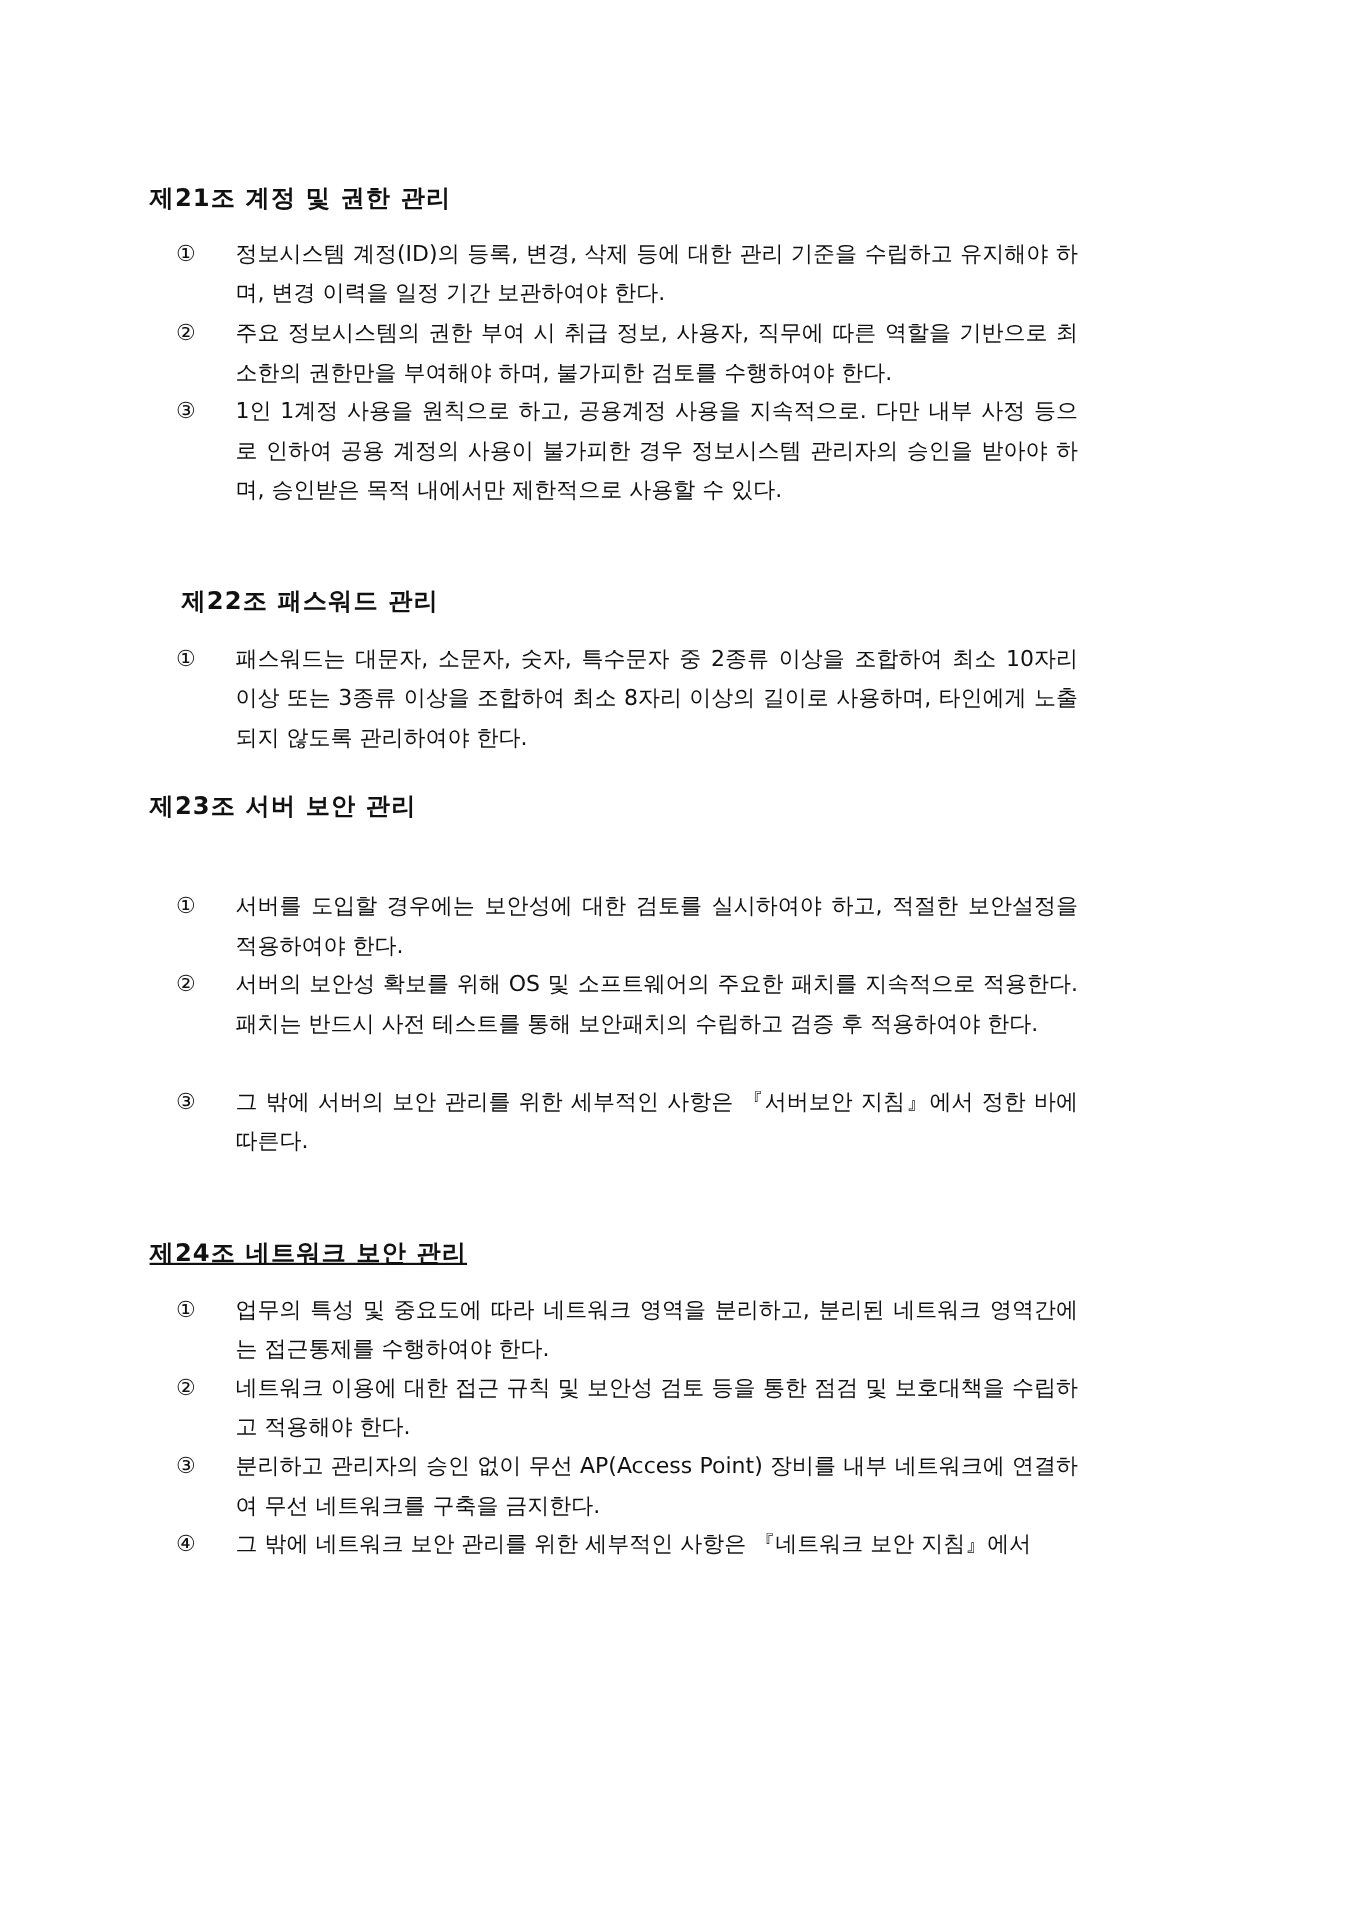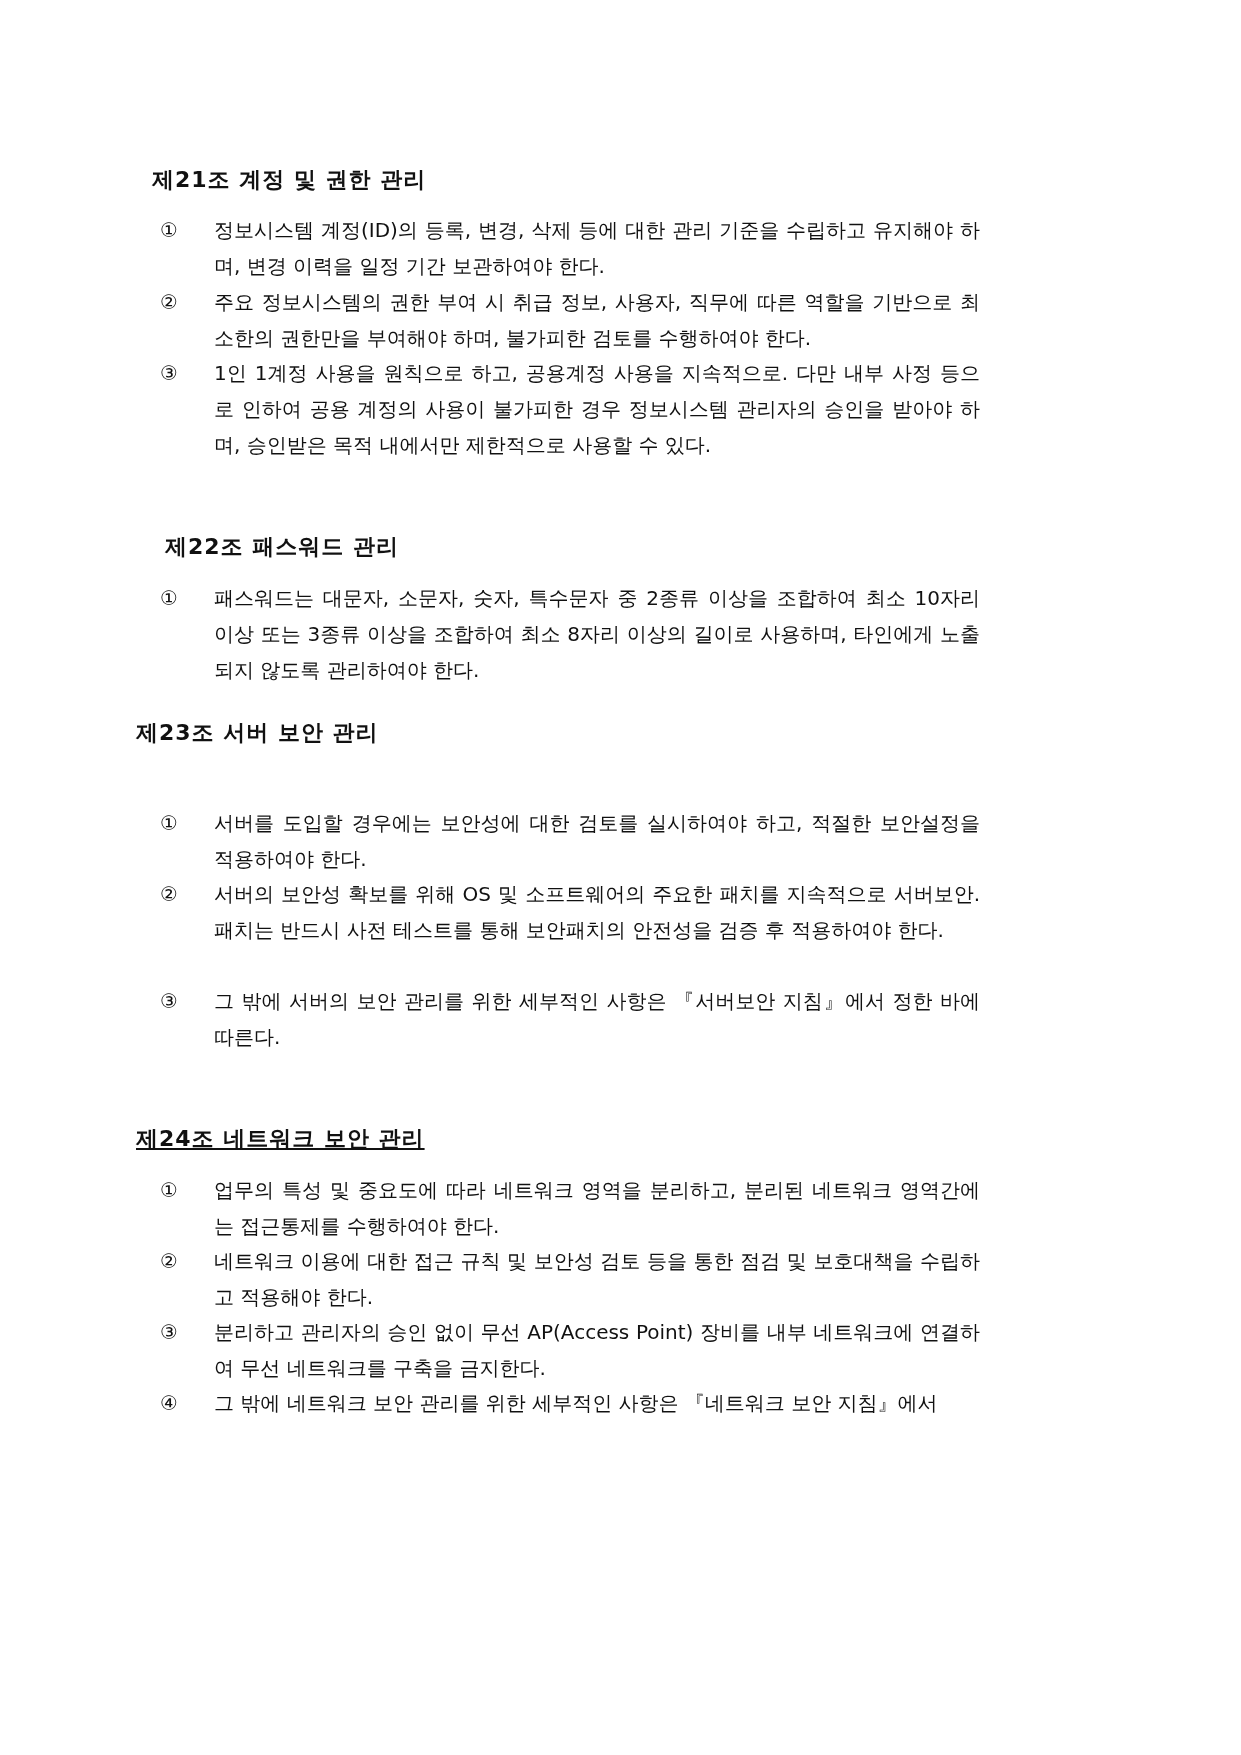--- a/index.html
+++ b/index.html
@@ -9,21 +9,21 @@
   .heading { position: absolute; left: 136px; font-size: 22px; font-weight: bold; letter-spacing: 1px; color: #111; }
   .item { position: absolute; left: 160px; width: 820px; font-size: 20px; line-height: 36px; }
   .num { position: absolute; left: 0; top: 0; width: 30px; }
   .text { margin-left: 54px; text-align: justify; text-align-last: left; }
 </style>
 </head>
 <body>
 
 <div class="page">
 
-  <div class="heading" style="top:165px;margin-left:16px;">제21조 계정 및 권한 관리</div>
+  <div class="heading" style="top:165px;">제21조 계정 및 권한 관리</div>
   <div class="item" style="top:212px;">
     <span class="num">①</span>
     <div class="text">정보시스템 계정(ID)의 등록, 변경, 삭제 등에 대한 관리 기준을 수립하고 유지해야 하며, 변경 이력을 일정 기간 보관하여야 한다.</div>
   </div>
   <div class="item" style="top:284px;">
     <span class="num">②</span>
     <div class="text">주요 정보시스템의 권한 부여 시 취급 정보, 사용자, 직무에 따른 역할을 기반으로 최소한의 권한만을 부여해야 하며, 불가피한 검토를 수행하여야 한다.</div>
   </div>
   <div class="item" style="top:355px;">
     <span class="num">③</span>
@@ -36,21 +36,21 @@
     <div class="text">패스워드는 대문자, 소문자, 숫자, 특수문자 중 2종류 이상을 조합하여 최소 10자리 이상 또는 3종류 이상을 조합하여 최소 8자리 이상의 길이로 사용하며, 타인에게 노출되지 않도록 관리하여야 한다.</div>
   </div>
 
   <div class="heading" style="top:718px;">제23조 서버 보안 관리</div>
   <div class="item" style="top:805px;">
     <span class="num">①</span>
     <div class="text">서버를 도입할 경우에는 보안성에 대한 검토를 실시하여야 하고, 적절한 보안설정을 적용하여야 한다.</div>
   </div>
   <div class="item" style="top:876px;">
     <span class="num">②</span>
-    <div class="text">서버의 보안성 확보를 위해 OS 및 소프트웨어의 주요한 패치를 지속적으로 서버보안. 패치는 반드시 사전 테스트를 통해 보안패치의 안전성을 검증 후 적용하여야 한다.</div>
+    <div class="text">서버의 보안성 확보를 위해 OS 및 소프트웨어의 주요한 패치를 지속적으로 적용한다. 패치는 반드시 사전 테스트를 통해 보안패치의 수립하고 검증 후 적용하여야 한다.</div>
   </div>
   <div class="item" style="top:983px;">
     <span class="num">③</span>
     <div class="text">그 밖에 서버의 보안 관리를 위한 세부적인 사항은 『서버보안 지침』에서 정한 바에 따른다.</div>
   </div>
 
   <div class="heading" style="top:1124px;text-decoration:underline;">제24조 네트워크 보안 관리</div>
   <div class="item" style="top:1172px;">
     <span class="num">①</span>
     <div class="text">업무의 특성 및 중요도에 따라 네트워크 영역을 분리하고, 분리된 네트워크 영역간에는 접근통제를 수행하여야 한다.</div>

